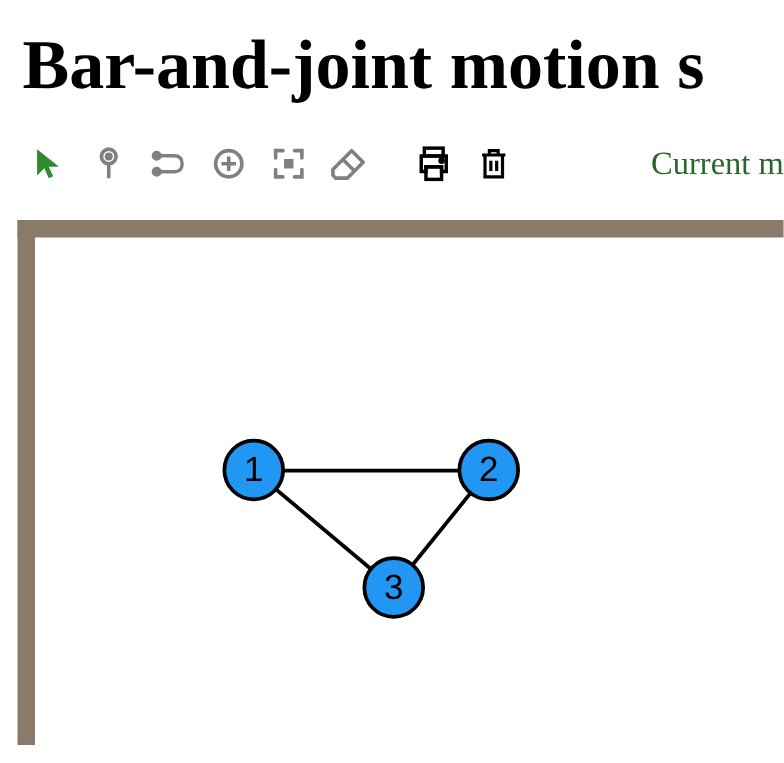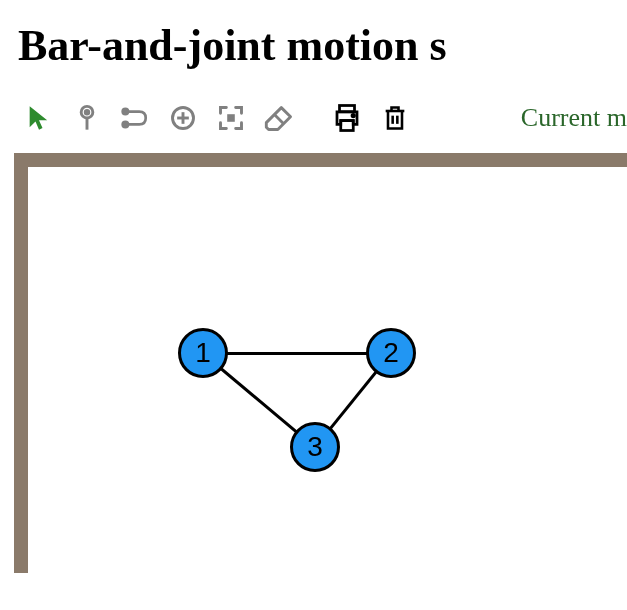--- a/index.html
+++ b/index.html
@@ -7,32 +7,32 @@
     margin: 0;
     padding: 0;
     font-family: Georgia, 'Times New Roman', serif;
     background: #fff;
     width: 627px;
     height: 610px;
     overflow: hidden;
     position: relative;
   }
   .title {
-    font-size: 44px;
+    font-size: 56px;
     font-weight: bold;
     margin: 20px 0 30px 18px;
     white-space: nowrap;
     color: #000;
   }
   .toolbar {
     display: flex;
     align-items: center;
     gap: 14px;
     margin-left: 22px;
-    margin-bottom: 18px;
+    margin-bottom: 28px;
   }
   .tool-btn {
     width: 34px;
     height: 34px;
     display: inline-flex;
     align-items: center;
     justify-content: center;
     cursor: pointer;
     color: #808080;
   }

